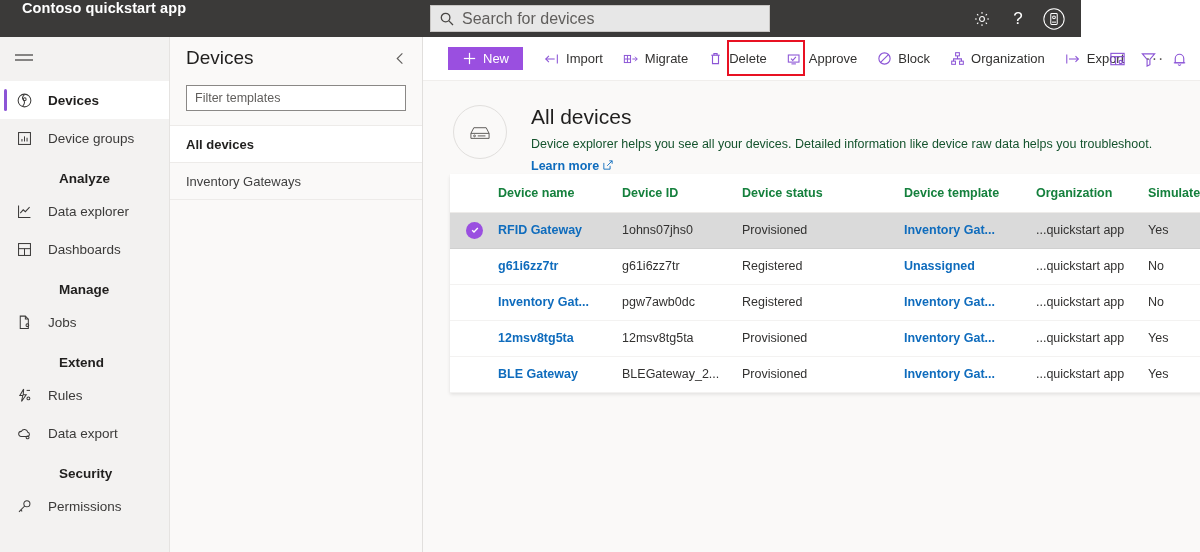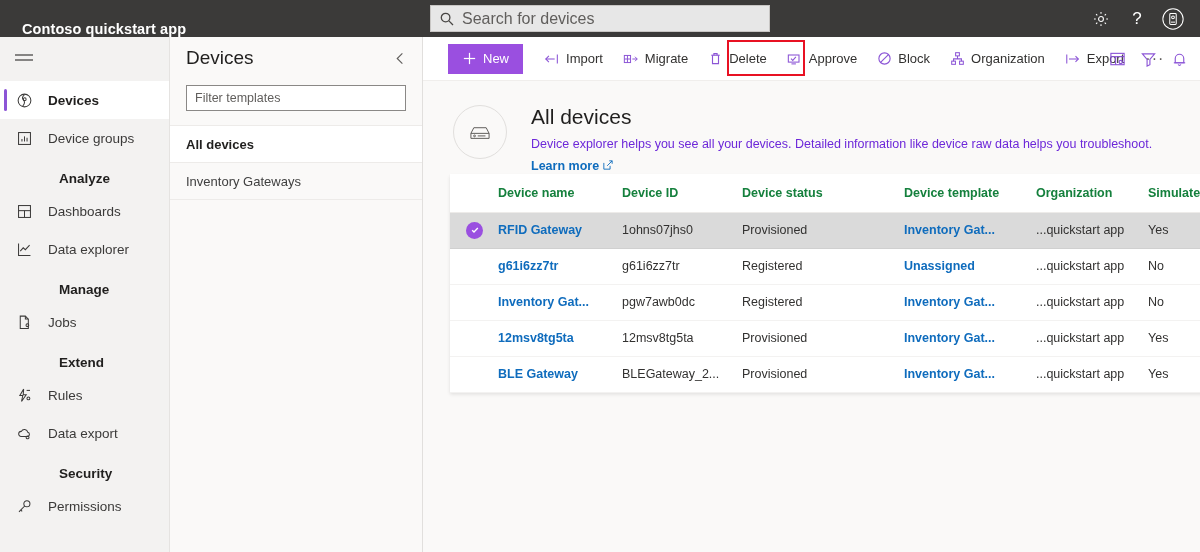--- a/index.html
+++ b/index.html
@@ -6,23 +6,23 @@
   html, body {
     width: 1200px; height: 552px;
     font-family: "Liberation Sans", sans-serif;
     background: #ffffff;
     overflow: hidden;
   }
   body { position: relative; }
 
   
   #topbar {
-    position: absolute; left: 0; top: 0; width: 1200px; height: 37px;
+    position: absolute; left: 0; top: 0; width: 1081px; height: 37px;
     background: #3b3a39;
-    display: flex; align-items: flex-end;
+    display: flex; align-items: flex-start;
   }
   #app-title {
     color: #ffffff; font-size: 14.5px; font-weight: 600;
     margin-left: 22px; letter-spacing: .1px; white-space: nowrap;
   }
   #search-wrap {
     position: absolute; left: 430px; top: 5px; width: 340px; height: 27px;
     background: #e7e7e7; border: 1px solid #c8c6c4;
     display: flex; align-items: center; padding: 0 8px;
   }
@@ -109,21 +109,21 @@
     height: 44px; background: #ffffff; display: flex; align-items: center;
     padding-left: 25px; position: relative; border-bottom: 1px solid #f0eeec;
   }
   .tb-btn {
     height: 30px; display: flex; align-items: center; gap: 6px;
     padding: 0 9px; margin-right: 2px; cursor: pointer;
     font-size: 13px; color: #323130; white-space: nowrap;
   }
   .tb-btn .ti { display: flex; align-items: center; color: #8c55d6; }
   .tb-btn.primary {
-    background: #9a4fe0; color: #ffffff; padding: 0 14px; height: 30px;
+    background: #9a4fe0; color: #ffffff; padding: 0 14px; height: 23px;
     margin-right: 12px;
   }
   .tb-btn.primary .ti { color: #ffffff; }
   #approve-btn { position: relative; }
   #approve-highlight {
     position: absolute; left: 727px; top: 40px; width: 78px; height: 36px;
     border: 2px solid #e81123; pointer-events: none;
   }
   #tb-ellipsis {
     font-size: 16px; color: #605e5c; letter-spacing: 1px;
@@ -137,21 +137,21 @@
 
   
   #hero { display: flex; padding: 24px 0 0 30px; }
   #hero-circle {
     width: 54px; height: 54px; border-radius: 50%; border: 1px solid #e1dfdd;
     background: #faf9f8; display: flex; align-items: center; justify-content: center;
     flex: 0 0 54px; color: #605e5c;
   }
   #hero-text { margin-left: 24px; }
   #hero-title { font-size: 21px; color: #201f1e; font-weight: 400; margin-bottom: 7px; }
-  #hero-desc { font-size: 12.5px; color: #6d28d9; line-height: 1.4; }
+  #hero-desc { font-size: 12.5px; color: #14532d; line-height: 1.4; }
   #hero-link {
     font-size: 12.5px; color: #0f6cbd; font-weight: 600; margin-top: 5px;
     display: inline-flex; align-items: center; gap: 4px; cursor: pointer; text-decoration: none;
   }
 
   
   #table-card {
     position: absolute; left: 27px; top: 137px; width: 760px;
     background: #ffffff; box-shadow: 0 1.6px 3.6px rgba(0,0,0,.10), 0 .3px .9px rgba(0,0,0,.08);
   }
@@ -248,36 +248,36 @@
     </span>
     <span class="lbl">Device groups</span>
   </div>
 
 
   <div class="nav-head">Analyze</div>
 
   <div class="nav-item">
     <span class="ico">
       <svg viewBox="0 0 20 20" width="17" height="17" fill="none" stroke="#3b3a39" stroke-width="1.2">
+        <path d="M3 3v14h14"></path>
+          <path d="M5 12l3.5-4 2.5 2.2 5-5.4"></path>
+      </svg>
+    </span>
+    <span class="lbl">Data explorer</span>
+  </div>
+
+  <div class="nav-item">
+    <span class="ico">
+      <svg viewBox="0 0 20 20" width="17" height="17" fill="none" stroke="#3b3a39" stroke-width="1.2">
         <rect x="3" y="3" width="14" height="14"></rect>
         <line x1="3" y1="9" x2="17" y2="9"></line>
           <line x1="10" y1="9" x2="10" y2="17"></line>
       </svg>
     </span>
     <span class="lbl">Dashboards</span>
-  </div>
-
-  <div class="nav-item">
-    <span class="ico">
-      <svg viewBox="0 0 20 20" width="17" height="17" fill="none" stroke="#3b3a39" stroke-width="1.2">
-        <path d="M3 3v14h14"></path>
-          <path d="M5 12l3.5-4 2.5 2.2 5-5.4"></path>
-      </svg>
-    </span>
-    <span class="lbl">Data explorer</span>
   </div>
 
   <div class="nav-head">Manage</div>
 
   <div class="nav-item">
     <span class="ico">
       <svg viewBox="0 0 20 20" width="17" height="17" fill="none" stroke="#3b3a39" stroke-width="1.2">
         <path d="M5 2.5h6l3.5 3.5v11H5z"></path>
           <path d="M11 2.5V6h3.5"></path>
         <circle cx="13.4" cy="13.2" r="1.6"></circle>

